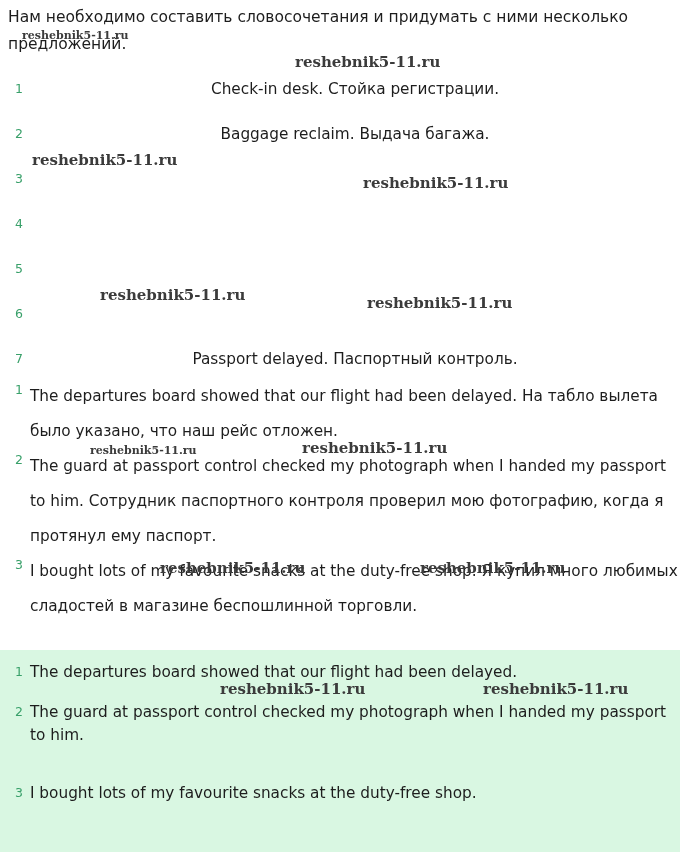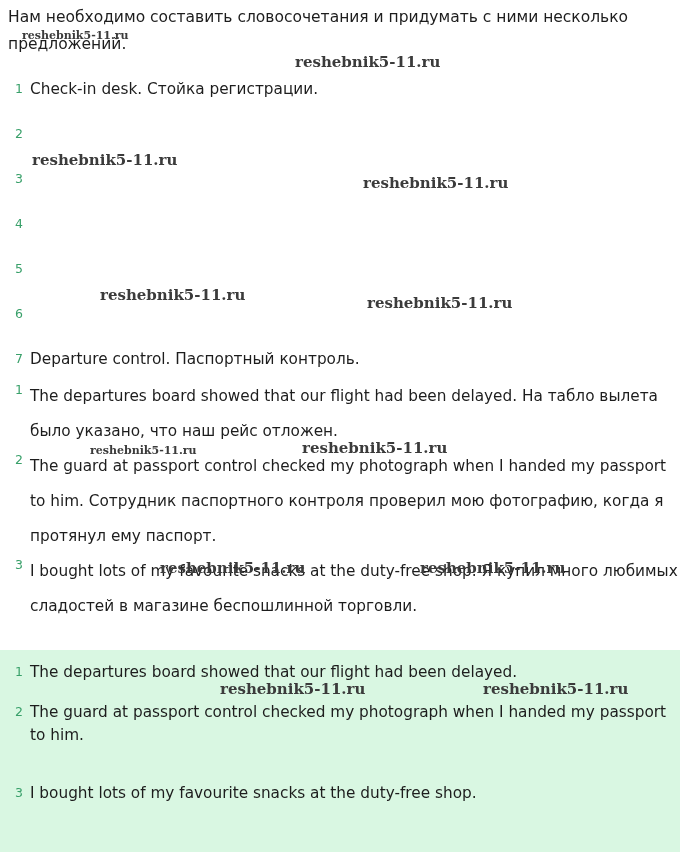--- a/index.html
+++ b/index.html
@@ -54,21 +54,21 @@
     font-size: 15.3px;
     line-height: 22px;
     color: #1d1d1d;
     flex: 1;
   }
 
   
   #sec-words { top: 76px; }
   #sec-words .row { height: 45px; }
   #sec-words .num { padding-top: 5px; }
-  #sec-words .txt { padding-top: 2px; }
+  #sec-words .txt { padding-top: 2px; text-align: center; }
 
   
   #sec-sentences { top: 379px; }
   #sec-sentences .row { margin-bottom: 0px; }
   #sec-sentences .num { padding-top: 3px; }
   #sec-sentences .txt { padding-top: 0px; line-height: 35px; }
 
   
   .answers {
     position: absolute;
@@ -102,36 +102,37 @@
 
   <div class="intro">Нам необходимо составить словосочетания и придумать с ними несколько предложений.</div>
 
   <div class="list" id="sec-words">
     <div class="row">
       <span class="num">1</span>
       <span class="txt">Check-in desk. Стойка регистрации.</span>
     </div>
     <div class="row">
       <span class="num">2</span>
+      <span class="txt">Baggage reclaim. Выдача багажа.</span>
     </div>
     <div class="row">
       <span class="num">3</span>
     </div>
     <div class="row">
       <span class="num">4</span>
     </div>
     <div class="row">
       <span class="num">5</span>
     </div>
     <div class="row">
       <span class="num">6</span>
     </div>
     <div class="row">
       <span class="num">7</span>
-      <span class="txt">Departure control. Паспортный контроль.</span>
+      <span class="txt">Passport delayed. Паспортный контроль.</span>
     </div>
   </div>
 
   <div class="list" id="sec-sentences">
     <div class="row">
       <span class="num">1</span>
       <span class="txt">The departures board showed that our flight had been delayed. На табло вылета было указано, что наш рейс отложен.</span>
     </div>
     <div class="row">
       <span class="num">2</span>

